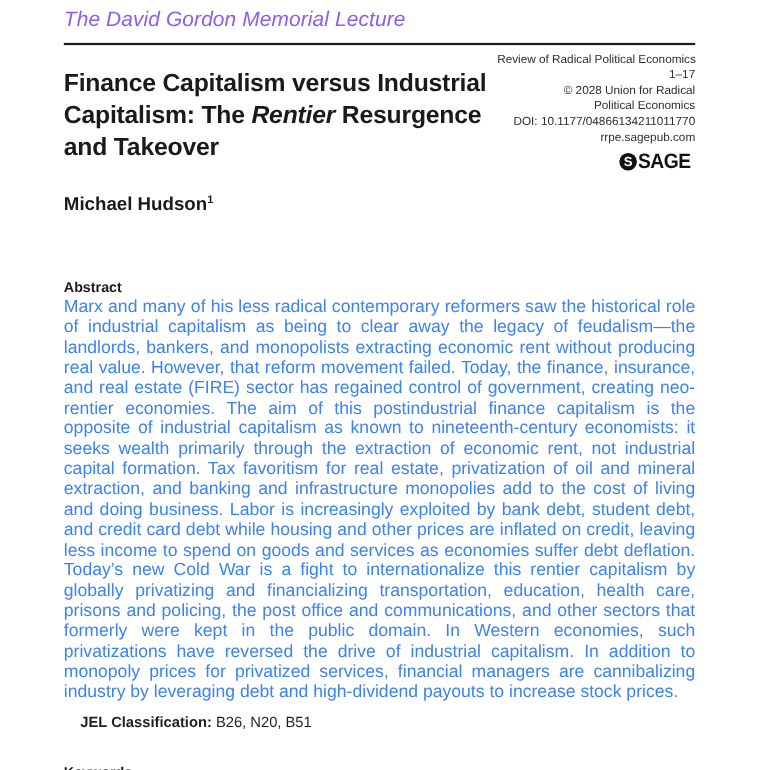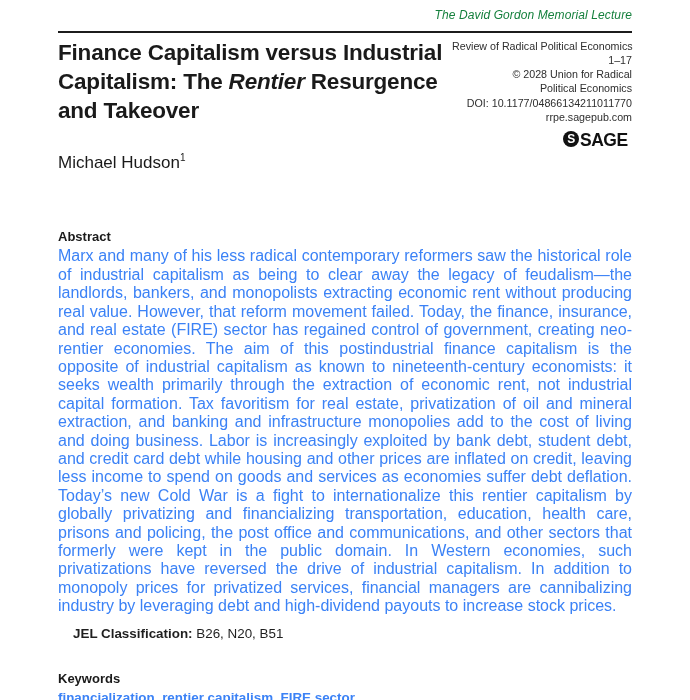--- a/index.html
+++ b/index.html
@@ -11,36 +11,36 @@
     color: #231f20;
     overflow: hidden;
   }
   .page { padding: 0 58px; width: 690px; }
 
   
   .lecture-header {
     padding-top: 8px;
     padding-bottom: 9px;
     border-bottom: 2px solid #1c1c1c;
-    font-size: 12px;
+    font-size: 19px;
     font-style: italic;
-    color: #15803d;
+    color: #8b5cf6;
     letter-spacing: 0.1px;
-    text-align: right;
   }
 
   
   .masthead {
     display: flex;
     justify-content: space-between;
     align-items: flex-start;
     margin-top: 6px;
   }
   .title {
     width: 392px;
+    margin-top: 15px;
     font-size: 22.5px;
     font-weight: bold;
     line-height: 1.28;
     letter-spacing: -0.2px;
     color: #1a1a1a;
   }
   .title .title-italic { font-style: italic; }
   .journal-info {
     width: 180px;
     text-align: right;
@@ -73,22 +73,23 @@
     font-size: 19px;
     font-weight: bold;
     letter-spacing: -0.5px;
     color: #111;
     transform: scaleX(0.92);
     transform-origin: left center;
   }
 
   
   .author-line {
+    margin-top: 16px;
     font-size: 17px;
-    font-weight: normal;
+    font-weight: bold;
     color: #1a1a1a;
   }
   .author-line sup { font-size: 10px; vertical-align: super; }
 
   
   .abstract-section { margin-top: 57px; }
   .section-heading {
     font-size: 13px;
     font-weight: bold;
     color: #1a1a1a;

